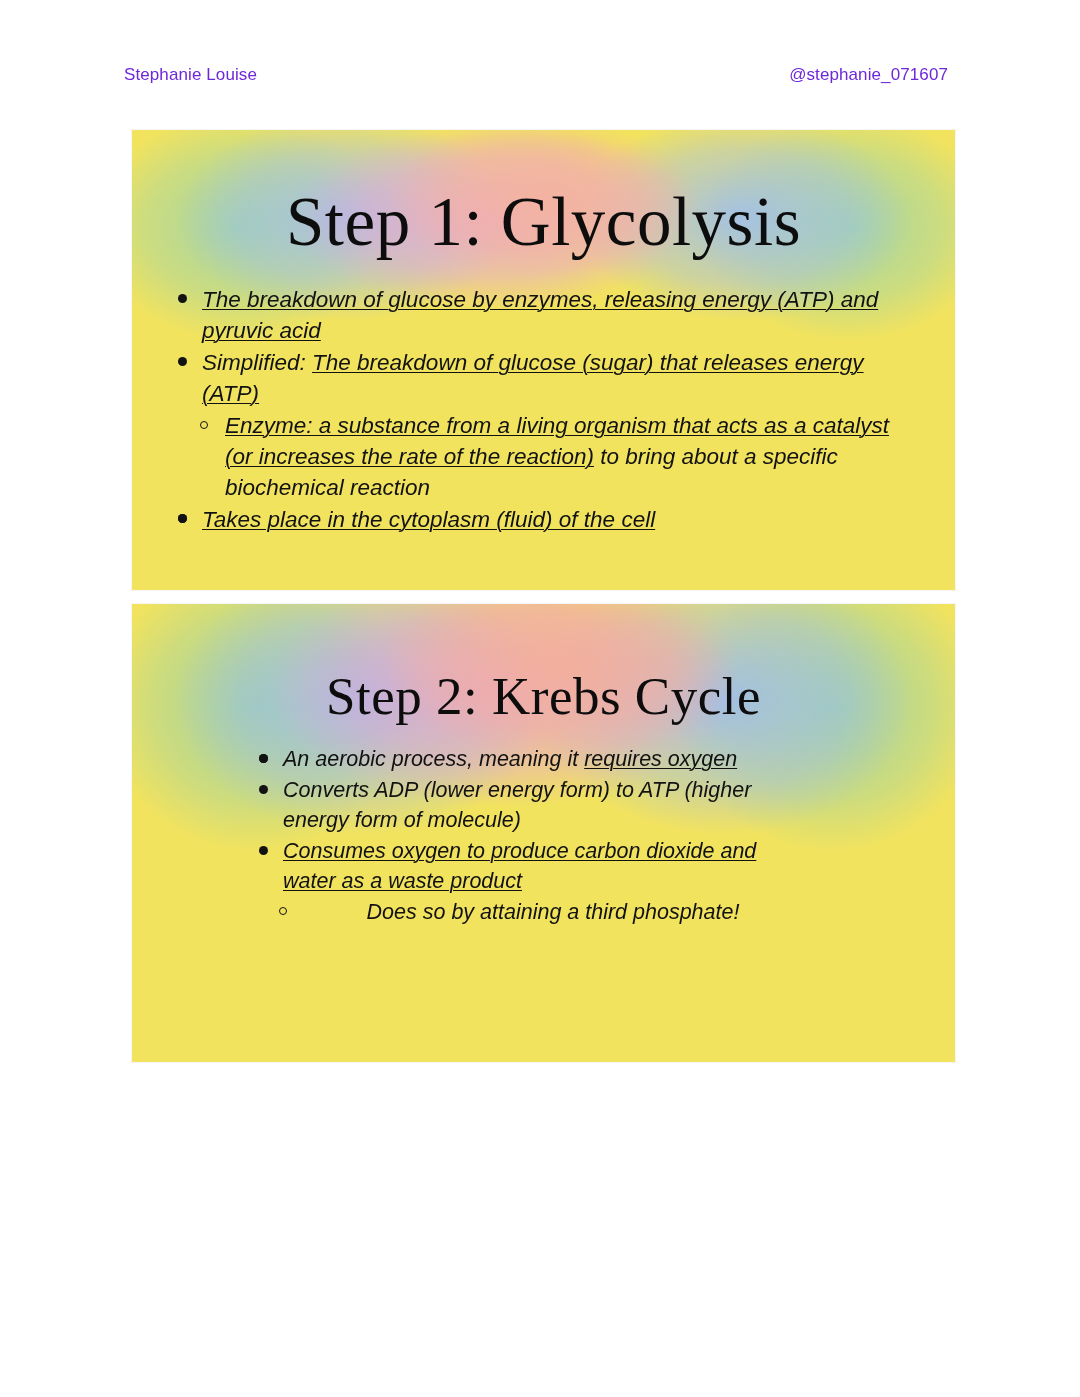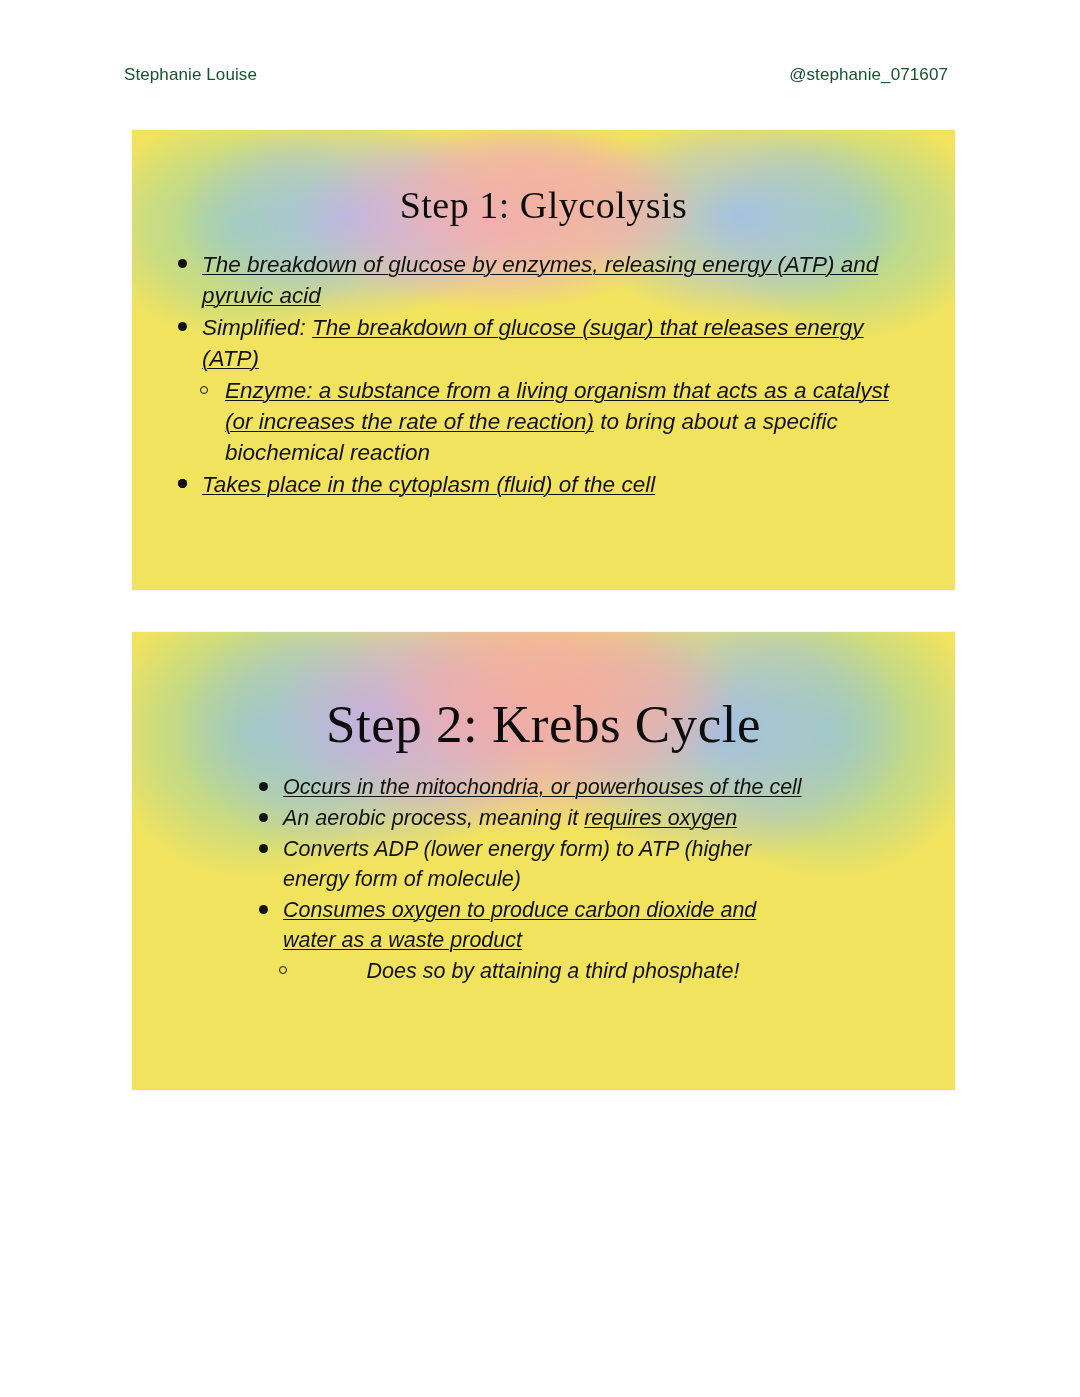--- a/index.html
+++ b/index.html
@@ -22,36 +22,36 @@
     left: 124px;
     width: 824px;
     height: 26px;
     display: flex;
     justify-content: space-between;
     align-items: center;
   }
   .page-header span {
     font-family: "Liberation Sans", sans-serif;
     font-size: 17px;
-    color: #14532d;
+    color: #6d28d9;
     letter-spacing: 0.1px;
     white-space: nowrap;
   }
 
   
   .slide {
     position: absolute;
     left: 132px;
     width: 823px;
     background: #f2e35e;
     overflow: hidden;
     box-shadow: 0 0 0 1px rgba(0,0,0,0.04);
   }
   #slide-1 { top: 130px; height: 460px; }
-  #slide-2 { top: 604px; height: 458px; margin-top: 28px; }
+  #slide-2 { top: 604px; height: 458px; }
 
   
   .slide .rainbow {
     position: absolute;
     left: 0;
     top: 0;
     width: 100%;
     pointer-events: none;
   }
   #slide-1 .rainbow {
@@ -85,21 +85,21 @@
 
   
   .slide-title {
     font-family: "Liberation Serif", serif;
     font-weight: 400;
     color: #0d0d0d;
     text-align: center;
     white-space: nowrap;
   }
   #slide-1 .slide-title {
-    font-size: 38px;
+    font-size: 69px;
     padding-top: 53px;
     letter-spacing: 0.5px;
   }
   #slide-2 .slide-title {
     font-size: 53px;
     padding-top: 62px;
     letter-spacing: 0.5px;
   }
 
   
@@ -213,21 +213,20 @@
 </div>
 
 <div class="slide" id="slide-2">
   <div class="rainbow"></div>
   <div class="slide-inner">
     <div class="slide-title">Step 2: Krebs Cycle</div>
     <div class="body-block">
       <ul class="lvl1">
         <li class="bullet">
           <span class="marker"></span>
-          <span class="u">Occurs in the mitochondria, or powerhouses of the cell</span>
         </li>
         <li class="bullet">
           <span class="marker"></span>
           <span>An aerobic process, meaning it </span><span class="u">requires oxygen</span>
         </li>
         <li class="bullet">
           <span class="marker"></span>
           <span>Converts ADP (lower energy form) to ATP (higher energy form of molecule)</span>
         </li>
         <li class="bullet">

